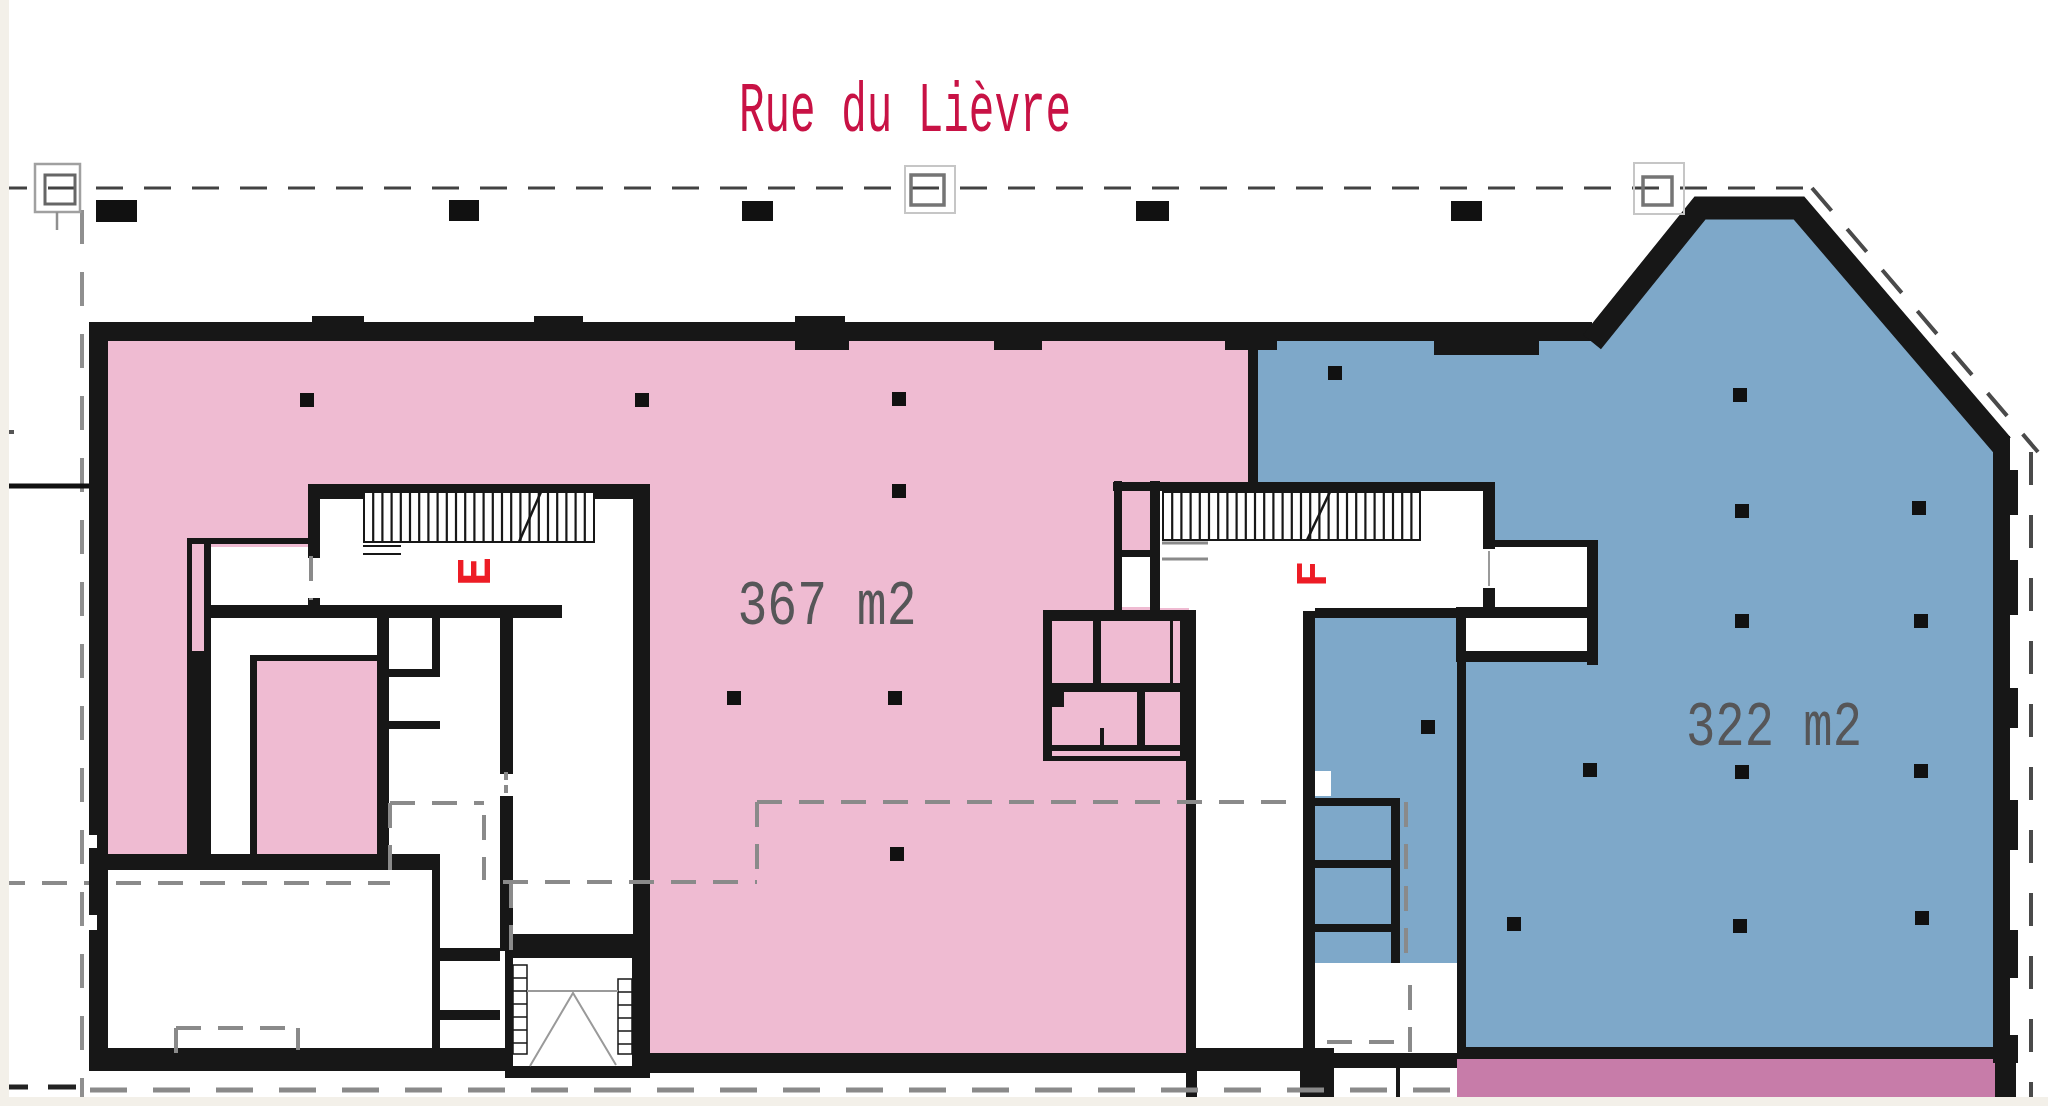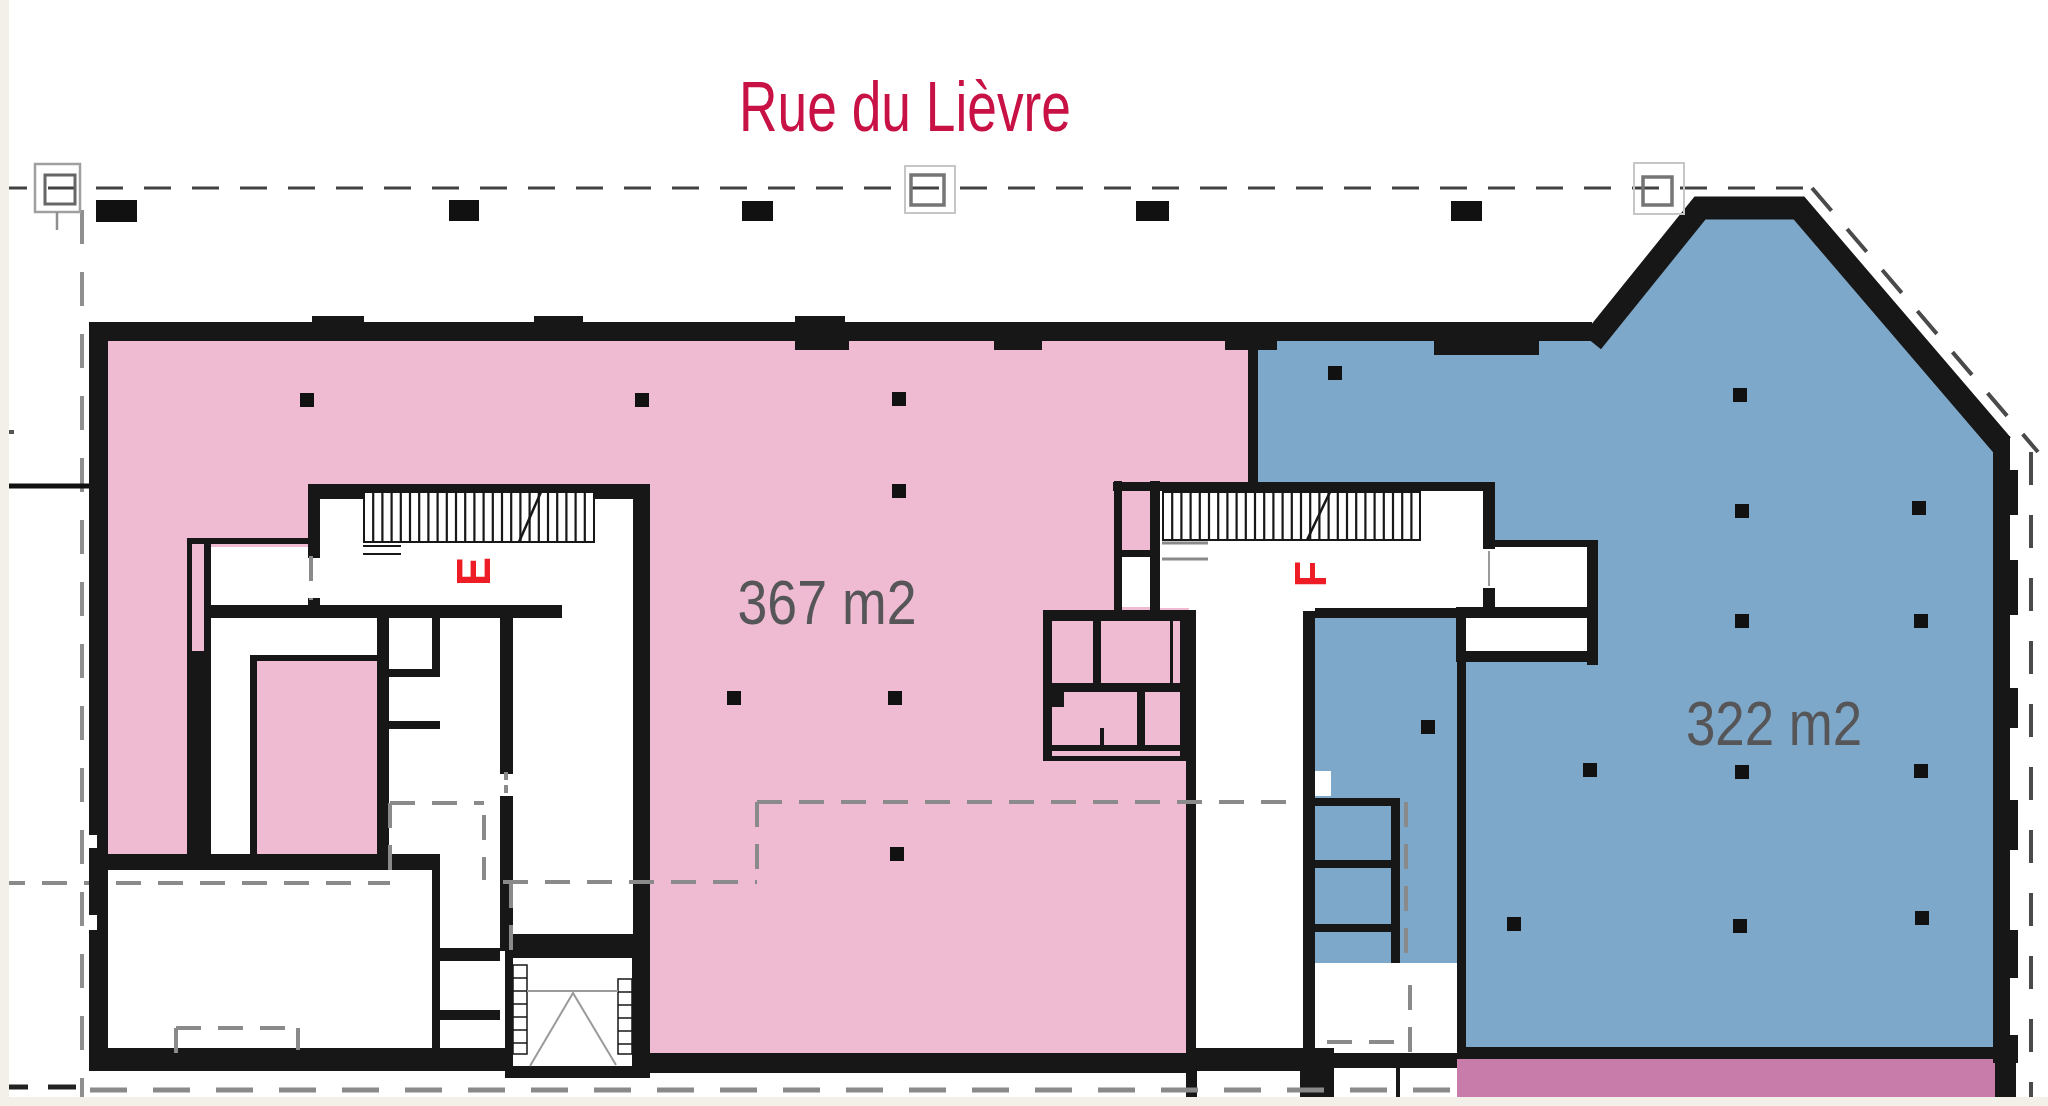--- a/index.html
+++ b/index.html
@@ -1,17 +1,17 @@
 <!DOCTYPE html>
 <html><head>
 <meta charset="utf-8">
 <style>
   html,body{margin:0;padding:0;background:#fff;}
   #page{position:relative;width:2048px;height:1106px;background:#ffffff;overflow:hidden;
-        font-family:Liberation Sans, sans-serif;}
+        font-family:Liberation Mono, monospace;}
   svg{position:absolute;left:0;top:0;}
 </style>
 </head>
 <body>
 <div id="page">
 <svg width="2048" height="1106" viewBox="0 0 2048 1106">
 
 <g id="fills">
 
   <rect x="108" y="341" width="1148" height="141" fill="#efbbd2"></rect>

